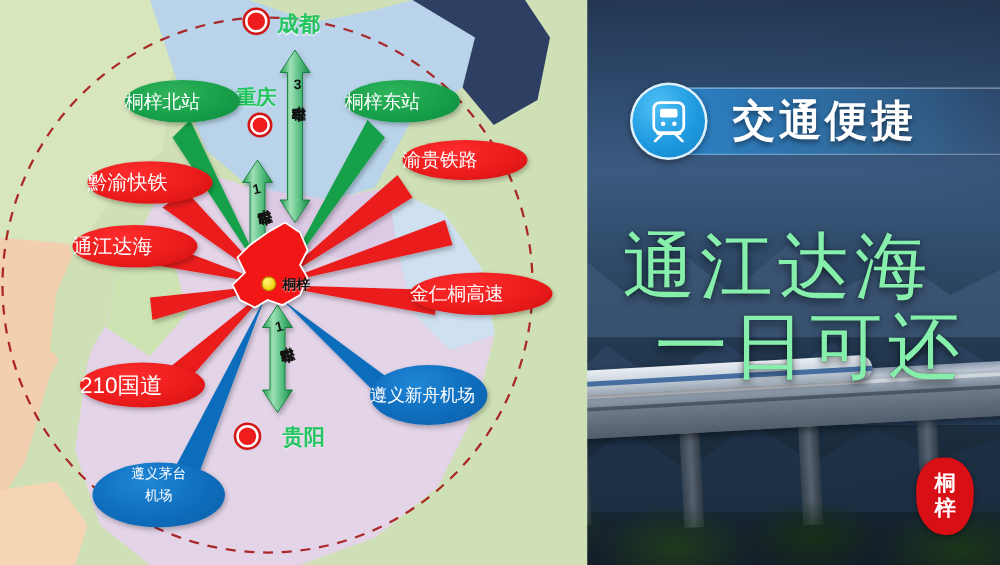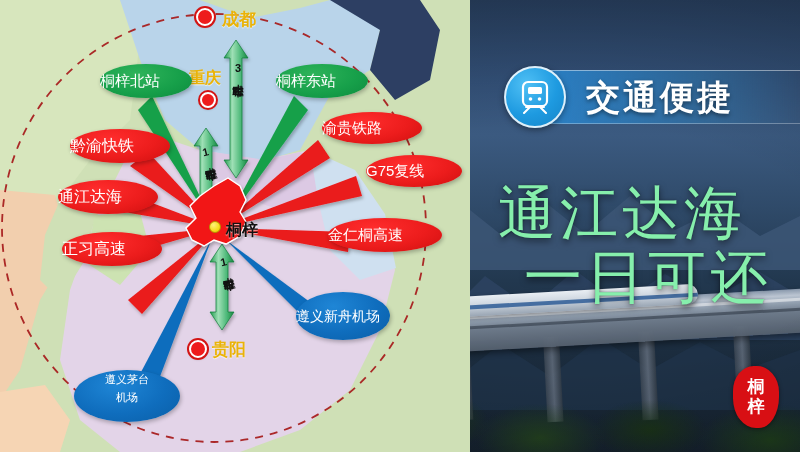--- a/index.html
+++ b/index.html
@@ -134,31 +134,31 @@
   .pill.green { background: radial-gradient(ellipse at 40% 30%, #2eb35a 0%, #17a04a 55%, #0d8b3e 100%); }
   .pill.blue  { background: radial-gradient(ellipse at 40% 30%, #1f86d6 0%, #0f6dbd 55%, #0a5ea6 100%); }
   .pill span { display:block; }
 
   .citydot {
     position:absolute; border-radius:50%;
     background: #ee1c1c; border: 2px solid #ffffff;
     box-shadow: 0 0 0 2px #d31414, 0 1px 3px rgba(0,0,0,.35);
   }
   .citylabel {
-    position:absolute; color:#eab308; font-weight:700; font-size:15px;
+    position:absolute; color:#22c55e; font-weight:700; font-size:15px;
     text-shadow: 0 1px 1px rgba(255,255,255,.7);
     white-space:nowrap;
   }
   .hubdot {
     position:absolute; width:12px; height:12px; border-radius:50%;
     background: radial-gradient(circle at 35% 30%, #fff27a, #f5d916 65%, #e0bc00 100%);
     border:1px solid #b89400;
   }
   .hublabel {
-    position:absolute; color:#111; font-weight:700; font-size:16px;
+    position:absolute; color:#111; font-weight:700; font-size:11px;
     text-shadow:0 1px 1px rgba(255,255,255,.7); white-space:nowrap;
   }
   .arrowlabel {
     position:absolute; color:#111; font-weight:700; font-size:11px;
     white-space:nowrap; letter-spacing:1px;
   }
   .vert { writing-mode: vertical-rl; text-orientation: upright; }
 </style>
 </head>
 <body>
@@ -263,21 +263,21 @@
     <div class="hubdot" style="left:209px;top:221px;"></div>
     <div class="hublabel" style="left:226px;top:220px;">桐梓</div>
 
     <div class="citydot" style="left:196px;top:8px;width:18px;height:18px;"></div>
     <div class="citylabel" style="left:222px;top:8px;font-size:17px;">成都</div>
 
     <div class="citydot" style="left:200px;top:92px;width:16px;height:16px;"></div>
     <div class="citylabel" style="left:189px;top:68px;font-size:16px;">重庆</div>
 
     <div class="citydot" style="left:189px;top:340px;width:18px;height:18px;"></div>
-    <div class="citylabel" style="left:212px;top:338px;font-size:17px;">贵阳</div>
+    <div class="citylabel" style="left:226px;top:338px;font-size:17px;">贵阳</div>
 
     <div class="arrowlabel vert" style="left:230px;top:62px;">3小时车程</div>
     <div class="arrowlabel vert" style="left:198px;top:146px;transform:rotate(-14deg);">1小时车程</div>
     <div class="arrowlabel vert" style="left:216px;top:256px;transform:rotate(-14deg);">1小时车程</div>
 
     <div class="pill green" style="left:100px;top:64px;width:92px;height:34px;font-size:15px;">
       <span>桐梓北站</span>
     </div>
 
     <div class="pill green" style="left:276px;top:64px;width:92px;height:34px;font-size:15px;">
@@ -289,32 +289,29 @@
     </div>
 
     <div class="pill red" style="left:70px;top:129px;width:100px;height:34px;font-size:16px;">
       <span>黔渝快铁</span>
     </div>
 
     <div class="pill red" style="left:58px;top:180px;width:100px;height:34px;font-size:16px;">
       <span>通江达海</span>
     </div>
 
-    <div class="pill red" style="left:366px;top:155px;width:96px;height:32px;font-size:15px;">
-      <span>G75复线</span>
-    </div>
-
-    <div class="pill red" style="left:62px;top:232px;width:100px;height:34px;font-size:16px;">
-      <span>正习高速</span>
-    </div>
+
 
     <div class="pill red" style="left:328px;top:218px;width:114px;height:34px;font-size:15px;">
       <span>金仁桐高速</span>
     </div>
 
+    <div class="pill red" style="left:64px;top:290px;width:100px;height:36px;font-size:18px;">
+      <span>210国道</span>
+    </div>
 
     <div class="pill blue" style="left:296px;top:292px;width:94px;height:48px;font-size:14px;line-height:17px;">
       <span>遵义新舟</span>
       <span>机场</span>
     </div>
 
     <div class="pill blue" style="left:74px;top:370px;width:106px;height:52px;font-size:11px;flex-direction:column;line-height:18px;">
       <span>遵义茅台</span>
       <span>机场</span>
     </div>

